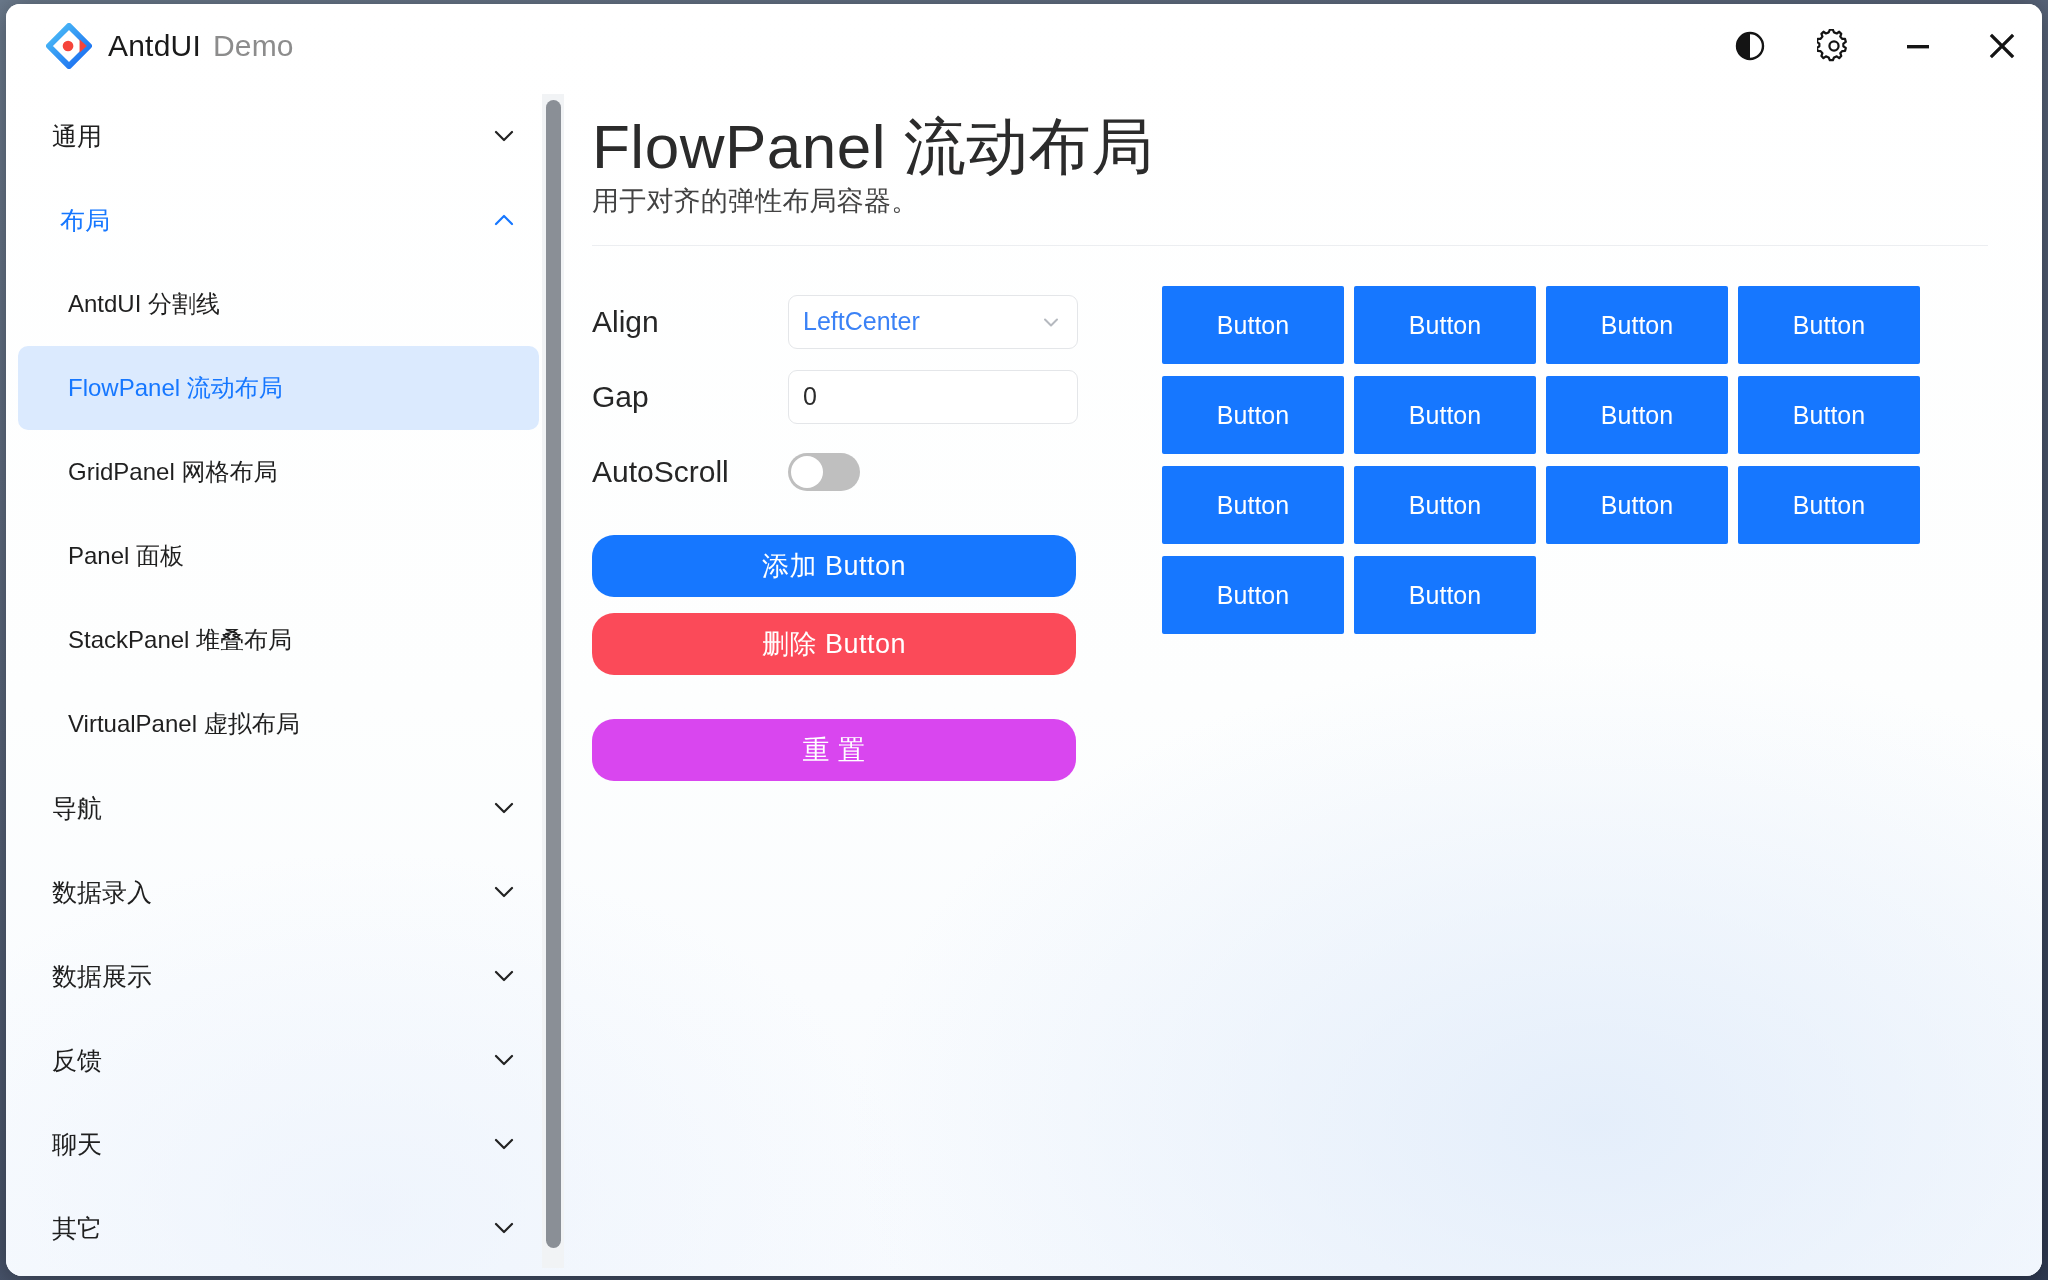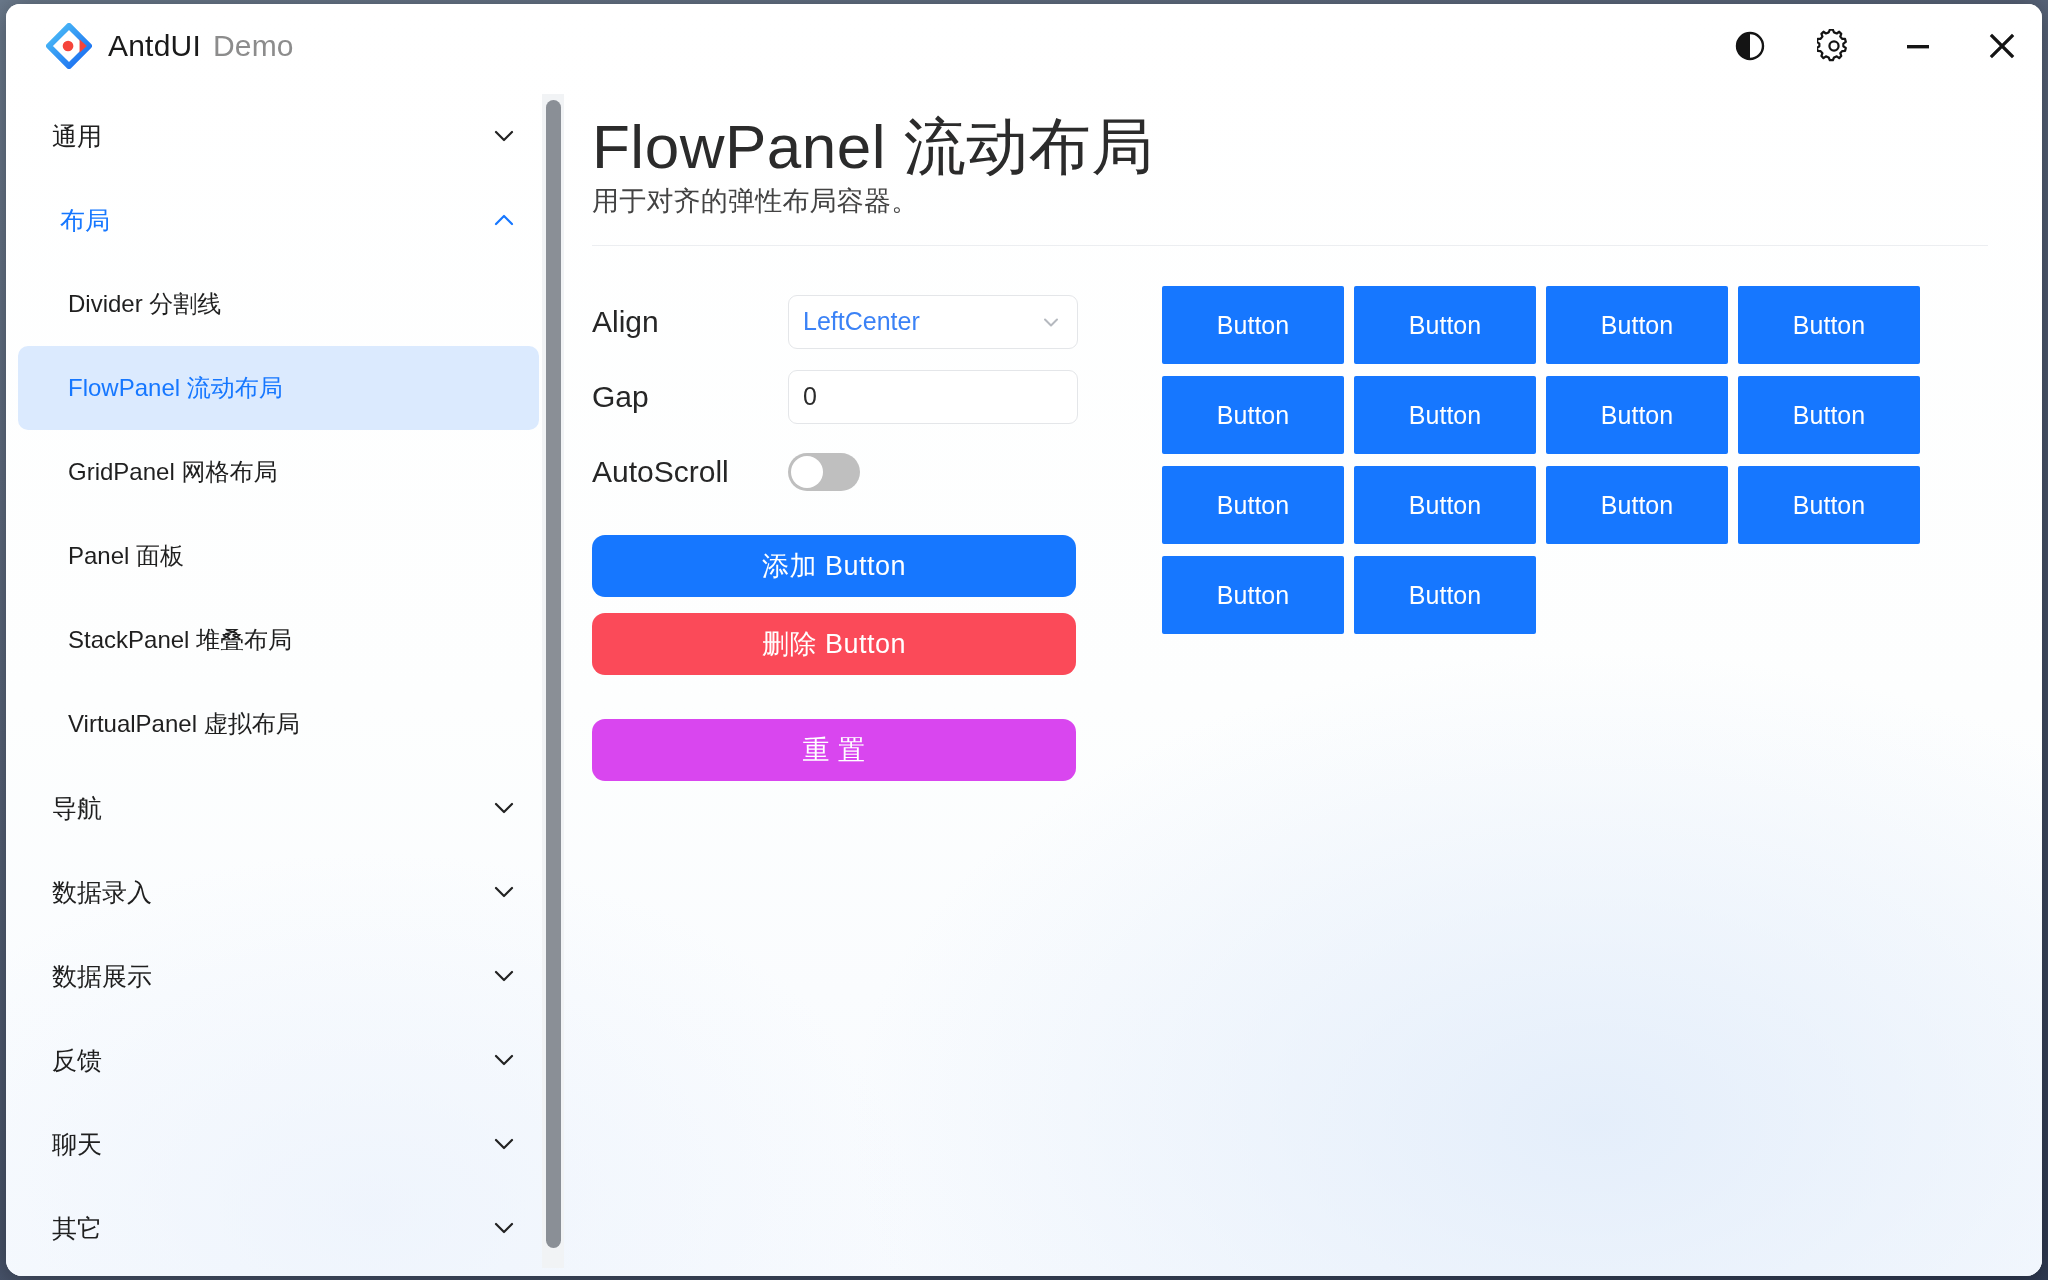--- a/index.html
+++ b/index.html
@@ -248,21 +248,21 @@
     width: 32px; height: 32px;
     border-radius: 50%;
     background: #ffffff;
   }
 
   .act-btn {
     display: block;
     width: 484px;
     height: 62px;
     border: none;
-    border-radius: 13px;
+    border-radius: 22px;
     color: #ffffff;
     font-size: 27px;
     font-family: inherit;
     margin-top: 16px;
     cursor: default;
     letter-spacing: 0.5px;
   }
   .act-btn:first-of-type { margin-top: 26px; }
   .act-primary { background: #1677ff; }
   .act-danger  { background: #fb4a59; }
@@ -365,21 +365,21 @@
       <div class="group-header active">
         <span>布局</span>
         <span class="chev">
           <svg width="26" height="26" viewBox="0 0 26 26">
               <path d="M5 17 L13 9 L21 17" fill="none" stroke="#1677ff" stroke-width="2.2" stroke-linecap="round" stroke-linejoin="round"></path>
             </svg>
         </span>
       </div>
 
       <div class="menu-item">
-        <span>Divider 分割线</span>
+        <span>AntdUI 分割线</span>
       </div>
       <div class="menu-item selected">
         <span>FlowPanel 流动布局</span>
       </div>
       <div class="menu-item">
         <span>GridPanel 网格布局</span>
       </div>
       <div class="menu-item">
         <span>Panel 面板</span>
       </div>

